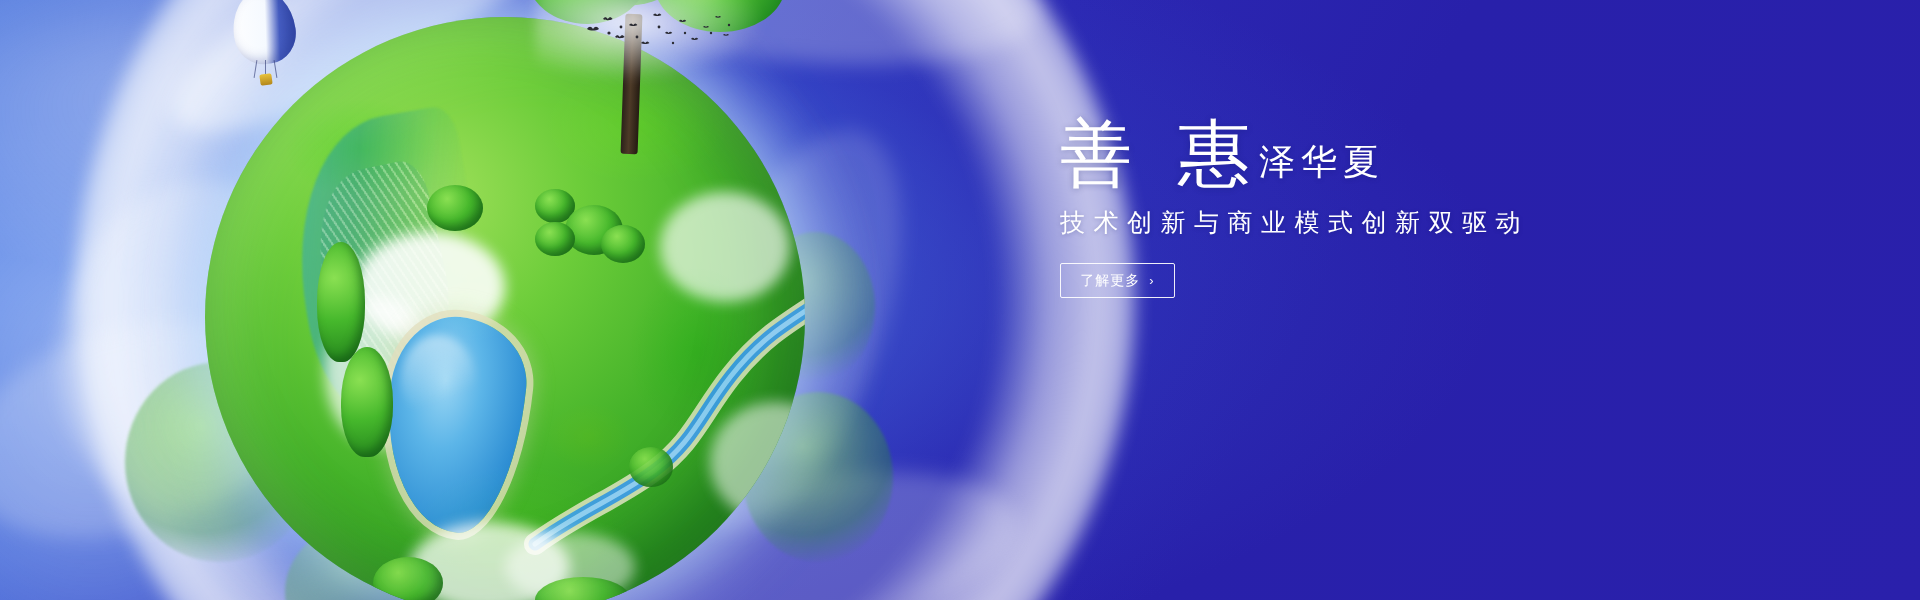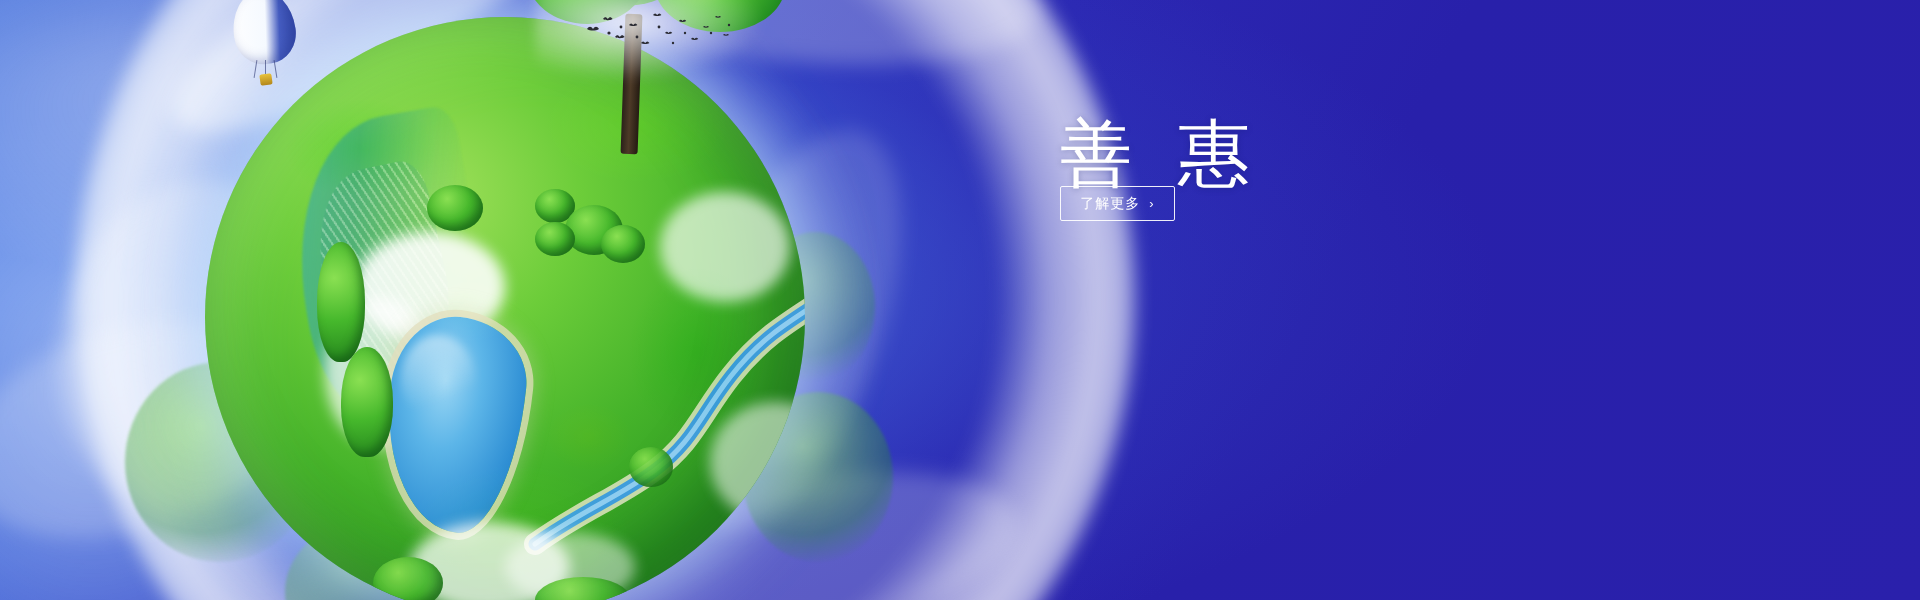--- a/index.html
+++ b/index.html
@@ -191,21 +191,21 @@
     margin-top:20px; font-size:25px; color:#ffffff; letter-spacing:8.5px;
     white-space:nowrap; text-shadow:0 1px 4px rgba(10,20,90,.25);
     font-family:"DejaVu Sans", sans-serif;
   }
   .desc{
     margin-top:20px; font-size:16px; color:#ffffff; letter-spacing:.6px;
     white-space:nowrap; text-shadow:0 1px 3px rgba(10,20,90,.22);
     font-family:"DejaVu Sans", sans-serif;
   }
   .cta{
-    display:inline-flex; align-items:center; justify-content:center;
+    margin-top:24px; display:inline-flex; align-items:center; justify-content:center;
     gap:9px; width:115px; height:35px;
     border:1px solid rgba(255,255,255,.92); border-radius:2px;
     color:#ffffff; font-size:14px; letter-spacing:1px; cursor:pointer;
     background:transparent; font-family:"DejaVu Sans", sans-serif;
   }
   .cta .chev{ font-size:13px; opacity:.95; font-family:"Liberation Sans", sans-serif; }
 </style>
 </head>
 <body>
 
@@ -312,23 +312,25 @@
 
   <div class="content">
 
     <div class="headline">
       <span class="hl-group">
         <span class="hl-big">善</span>
       </span>
       <span class="hl-gap"></span>
       <span class="hl-group">
         <span class="hl-big">惠</span>
+        <span class="hl-small">泽华夏</span>
       </span>
     </div>
 
+    <div class="subtitle">技术创新与商业模式创新双驱动</div>
 
 
     <div class="cta">
       <span>了解更多</span>
       <span class="chev">›</span>
     </div>
   </div>
 </div>
 
 </body></html>

